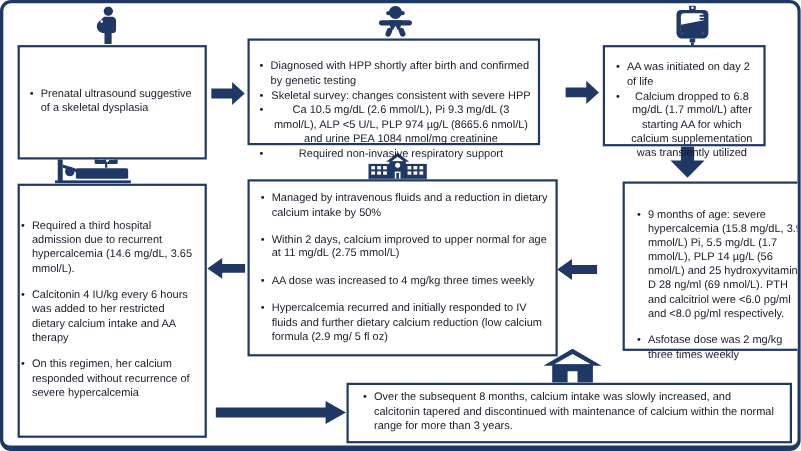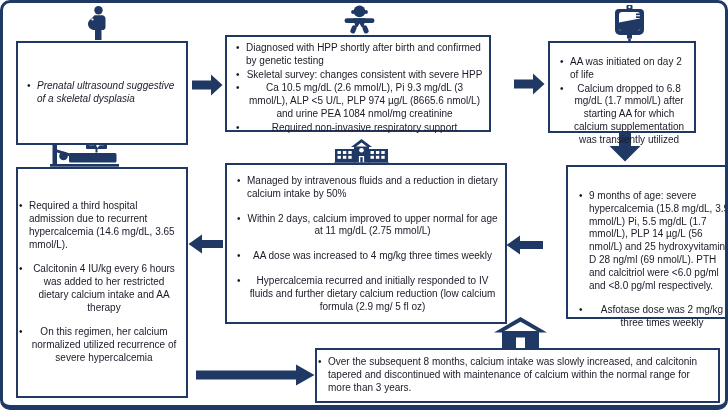--- a/index.html
+++ b/index.html
@@ -32,21 +32,21 @@
   }
   .box li{
     position:relative;
     padding-left:11px;
   }
   .box li::before{
     content:"\2022";
     position:absolute;left:1px;top:0;
     color:var(--text);
   }
-  .gap li + li{margin-top:12px;text-align:center;}
+  .gap li + li{margin-top:12px;}
   .tightgap li + li{margin-top:1px;text-align:center;}
   .vcenter{display:flex;align-items:center;}
   .vcenter > ul{width:100%;}
   .icon,.arrow{position:absolute;}
   .icon *{fill:var(--navy);}
   .icon .white{fill:#fff;}
   .arrow polygon{fill:var(--navy);}
 </style>
 </head>
 <body>
@@ -134,27 +134,27 @@
   <svg class="arrow" style="left:503px;top:232px" width="37" height="20" viewBox="0 0 37 20">
     <polygon points="37,6 14,6 14,0.5 0.5,10 14,19.5 14,14 37,14"></polygon>
   </svg>
   <svg class="arrow" style="left:185px;top:231px" width="35" height="20" viewBox="0 0 35 20">
     <polygon points="35,6 14,6 14,0.5 0.5,10 14,19.5 14,14 35,14"></polygon>
   </svg>
   <svg class="arrow" style="left:193px;top:361px" width="119" height="22" viewBox="0 0 119 22">
     <polygon points="0,6.5 100,6.5 100,0.5 118.5,11 100,21.5 100,15.5 0,15.5"></polygon>
   </svg>
 
-  <div class="box vcenter" style="left:13px;top:38px;width:172px;height:104px;padding:4px 8px;font-style:italic;">
+  <div class="box vcenter" style="left:13px;top:38px;width:172px;height:104px;padding:4px 8px;">
     <ul>
       <li>Prenatal ultrasound suggestive of a skeletal dysplasia</li>
     </ul>
   </div>
 
-  <div class="box tightgap" style="left:222px;top:32px;width:266px;height:97px;padding:5px 6px 4px 8px;">
+  <div class="box tightgap" style="left:222px;top:32px;width:266px;height:97px;padding:18px 6px 4px 8px;">
     <ul>
       <li>Diagnosed with HPP shortly after birth and confirmed by genetic testing</li>
       <li>Skeletal survey: changes consistent with severe HPP</li>
       <li>Ca 10.5 mg/dL (2.6 mmol/L), Pi 9.3 mg/dL (3 mmol/L), ALP &lt;5 U/L, PLP 974 µg/L (8665.6 nmol/L) and urine PEA 1084 nmol/mg creatinine</li>
       <li>Required non-invasive respiratory support</li>
     </ul>
   </div>
 
   <div class="box tightgap" style="left:545px;top:38px;width:148px;height:92px;padding:13px 6px 4px 9px;">
     <ul>
@@ -176,23 +176,23 @@
       <li>Within 2 days, calcium improved to upper normal for age at 11 mg/dL (2.75 mmol/L)</li>
       <li>AA dose was increased to 4 mg/kg three times weekly</li>
       <li>Hypercalcemia recurred and initially responded to IV fluids and further dietary calcium reduction (low calcium formula (2.9 mg/ 5 fl oz)</li>
     </ul>
   </div>
 
   <div class="box gap vcenter" style="left:13px;top:164px;width:172px;height:231px;padding:6px 7px 6px 0;">
     <ul>
       <li>Required a third hospital admission due to recurrent hypercalcemia (14.6 mg/dL, 3.65 mmol/L).</li>
       <li>Calcitonin 4 IU/kg every 6 hours was added to her restricted dietary calcium intake and AA therapy</li>
-      <li>On this regimen, her calcium normalized utilized recurrence of severe hypercalcemia</li>
+      <li>On this regimen, her calcium responded without recurrence of severe hypercalcemia</li>
     </ul>
   </div>
 
-  <div class="box vcenter" style="left:312px;top:345px;width:405px;height:55px;padding:4px 10px 4px 0;">
+  <div class="box vcenter" style="left:312px;top:345px;width:405px;height:55px;padding:4px 10px 4px 12px;">
     <ul>
       <li>Over the subsequent 8 months, calcium intake was slowly increased, and calcitonin tapered and discontinued with maintenance of calcium within the normal range for more than 3 years.</li>
     </ul>
   </div>
 
 </div>
 
 </body></html>

